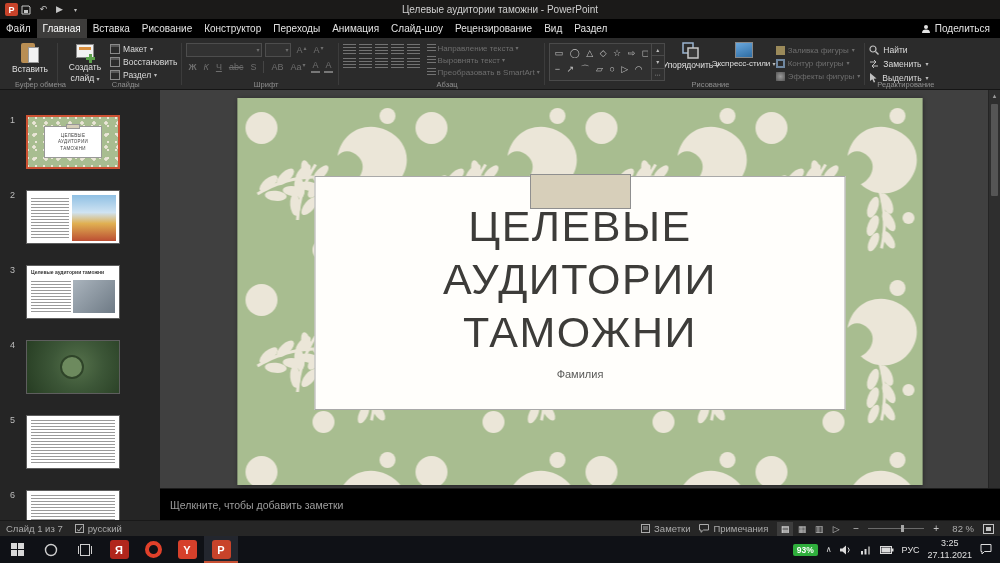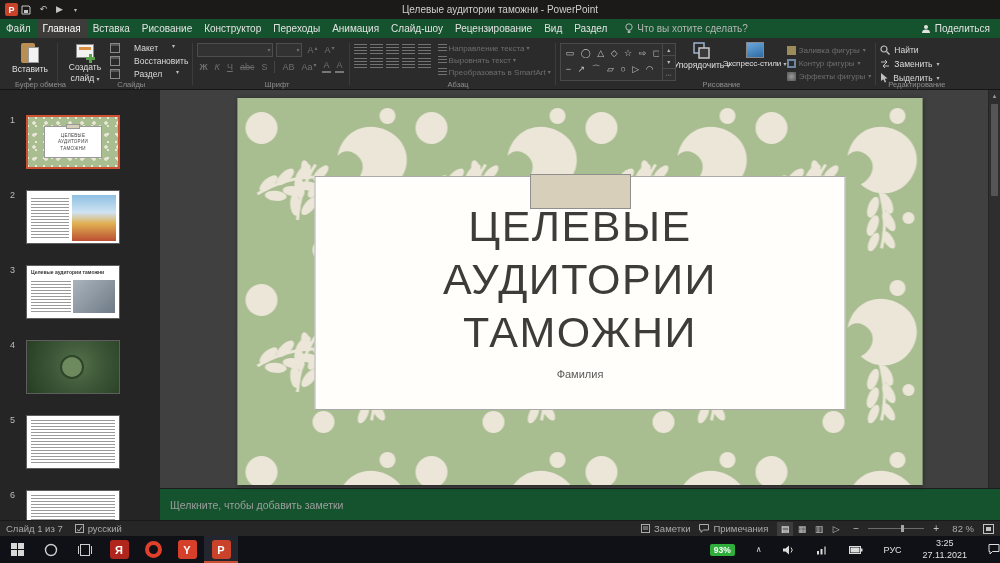--- a/index.html
+++ b/index.html
@@ -12,36 +12,36 @@
 .qat{display:flex;align-items:center;gap:3px;padding-left:5px;z-index:2}
 .logo{width:13px;height:13px;background:#c8432a;color:#fff;font-size:9px;font-weight:bold;display:inline-flex;align-items:center;justify-content:center;border-radius:2px}
 .qat-btn{color:#c6c6c6;font-size:9px;min-width:13px;text-align:center;line-height:13px}
 .tb-title{position:absolute;left:0;right:0;text-align:center;color:#cfcfcf;font-size:10px;pointer-events:none}
 .tb-right{margin-left:auto;display:flex;align-items:center;gap:6px;padding-right:5px;z-index:2}
 .tb-user{color:#d2d2d2}
 .avatar{width:13px;height:13px;background:#7d3a2d;border-radius:2px;display:inline-block}
 .winbtn{width:19px;text-align:center;color:#c8c8c8;font-size:9px;line-height:19px}
 
 
-.tabrow{height:19px;background:#14532d;display:flex;align-items:stretch;font-size:10px}
+.tabrow{height:19px;background:#000000;display:flex;align-items:stretch;font-size:10px}
 .tab{display:flex;align-items:center;padding:0 6px;color:#e2e2e2;white-space:nowrap}
 .tab.active{background:#3d3c3b;color:#fff}
 .tellme{display:flex;align-items:center;gap:4px;margin-left:12px;color:#b5b5b5;white-space:nowrap}
 .share{margin-left:auto;display:flex;align-items:center;gap:4px;padding-right:10px;color:#e2e2e2;white-space:nowrap}
 
 
 .ribbon{height:52px;background:#2b2b2b;display:flex;align-items:stretch;padding:1px 0 0 3px;border-bottom:1px solid #151515}
 .grp{position:relative;padding:2px 4px 11px;display:flex;align-items:flex-start}
 .grp-label{position:absolute;bottom:0;left:12px;right:0;text-align:center;font-size:7.5px;color:#8f8f8f;white-space:nowrap}
 .gsep{width:1px;background:#3c3c3c;margin:4px 0}
 .bigbtn{display:flex;flex-direction:column;align-items:center;width:46px;padding-top:1px;gap:1px}
 .biglabel{font-size:8.5px;color:#e0e0e0;line-height:1.15;white-space:nowrap}
 .c8{font-size:6px;color:#bdbdbd;line-height:1}
 .smallcol{display:flex;flex-direction:column;gap:2px;margin-left:2px;padding-top:2px}
-.smallbtn{display:flex;align-items:flex-start;gap:14px;font-size:8.5px;color:#dcdcdc;height:11px;white-space:nowrap}
+.smallbtn{display:flex;align-items:center;gap:3px;font-size:8.5px;color:#dcdcdc;height:11px;white-space:nowrap}
 .mini-ic{width:10px;height:10px;border:1px solid #8a8a8a;display:inline-block;background:linear-gradient(180deg,#555 0 30%,transparent 30%)}
 .icon-paste{position:relative;width:20px;height:22px;display:block}
 .icon-paste .back{position:absolute;left:1px;top:1px;width:14px;height:20px;background:#b98e53;border-radius:2px}
 .icon-paste .page{position:absolute;left:8px;top:5px;width:11px;height:16px;background:#f2f2f2;border:1px solid #9a9a9a}
 .icon-newslide{width:20px;height:20px;position:relative;display:block}
 .icon-newslide .sl{position:absolute;left:1px;top:2px;width:18px;height:14px;background:#f2f2f2;border:1px solid #8a8a8a}
 .icon-newslide .bar{position:absolute;left:4px;top:5px;width:12px;height:3px;background:#d98f3e}
 .icon-newslide .ph,.icon-newslide .pv{position:absolute;background:#5da24c}
 .icon-newslide .ph{left:11px;top:15px;width:9px;height:3px}
 .icon-newslide .pv{left:14px;top:12px;width:3px;height:9px}
@@ -98,21 +98,21 @@
 .canvas{flex:1;position:relative}
 .slide{position:absolute;left:50%;top:8px;transform:translateX(-50%);width:685px;height:387px;background:#a8bd90;box-shadow:0 1px 5px rgba(0,0,0,.45)}
 .leafbg{position:absolute;inset:0;display:block}
 .whitebox{position:absolute;left:77px;top:78px;width:531px;height:234px;background:#fffefb;border:1px solid #a9a9a9;z-index:1}
 .tanbox{position:absolute;left:50%;transform:translateX(-50%);top:76px;width:101px;height:35px;background:#d7cfba;border:1px solid #8f8f8f;z-index:3}
 .slide-title{position:absolute;left:0;right:0;top:102px;text-align:center;color:#3d3c39;font-size:43px;line-height:53px;letter-spacing:1.5px;z-index:2}
 .slide-sub{position:absolute;left:0;right:0;top:270px;text-align:center;color:#5a5a58;font-size:11px;z-index:2}
 .vscroll{position:absolute;right:0;top:0;bottom:0;width:12px;background:#2e2e2e;border-left:1px solid #242424}
 .vscroll .up{height:12px;color:#9a9a9a;font-size:7px;text-align:center;line-height:12px}
 .vthumb{position:absolute;left:2px;right:2px;top:14px;height:92px;background:#555;border-radius:1px}
-.notesbar{height:32px;background:#14532d;border-top:1px solid #1c1c1c;display:flex;align-items:center;padding-left:10px;font-size:10.5px;color:#9e9e9e}
+.notesbar{height:32px;background:#000000;border-top:1px solid #1c1c1c;display:flex;align-items:center;padding-left:10px;font-size:10.5px;color:#9e9e9e}
 
 
 .statusbar{height:16px;background:#262626;border-top:1px solid #191919;display:flex;align-items:center;font-size:9.5px;color:#ababab;padding:0 6px;gap:12px}
 .sb-item{display:flex;align-items:center;gap:4px;white-space:nowrap}
 .sb-right{margin-left:auto;display:flex;align-items:center;gap:9px}
 .sb-views{display:flex;gap:1px}
 .sb-views .vw{width:16px;text-align:center;font-size:9px;color:#c2c2c2;line-height:14px}
 .sb-views .vw.cur{background:#3d3d3d;color:#fff}
 .zoomtrack{width:56px;height:1px;background:#6a6a6a;position:relative}
 .zoomthumb{position:absolute;left:58%;top:-3px;width:3px;height:7px;background:#a6a6a6}
@@ -121,21 +121,21 @@
 
 
 .taskbar{height:27px;background:#0f1116;display:flex;align-items:stretch}
 .tb-btn{width:34px;display:flex;align-items:center;justify-content:center;flex:none}
 .tb-btn.active{background:#23262e;box-shadow:inset 0 -2px 0 #c75033}
 .app-ic{width:19px;height:19px;border-radius:3px;display:flex;align-items:center;justify-content:center;color:#fff;font-weight:bold;font-size:11px}
 .ic-ya{background:#b1261c}
 .ic-ring{width:17px;height:17px;border-radius:50%;border:4px solid #e0402a;background:transparent}
 .ic-y{background:#d6402b}
 .ic-ppt{background:#c8432a}
-.tray{margin-left:auto;display:flex;align-items:center;gap:21px;padding-right:0;font-size:9px;color:#e0e0e0}
+.tray{margin-left:auto;display:flex;align-items:center;gap:8px;padding-right:8px;font-size:9px;color:#e0e0e0}
 .batt-pill{background:#2fae3c;color:#fff;padding:1px 4px;border-radius:2px;font-size:8.5px;font-weight:bold}
 .chev{font-size:8px;color:#dcdcdc}
 .clock{text-align:center;line-height:1.25;font-size:9px}
 svg{display:block}
 </style>
 </head>
 <body>
 
 <div class="app">
 
@@ -160,27 +160,20 @@
     <span class="tab active">Главная</span>
     <span class="tab">Вставка</span>
     <span class="tab">Рисование</span>
     <span class="tab">Конструктор</span>
     <span class="tab">Переходы</span>
     <span class="tab">Анимация</span>
     <span class="tab">Слайд-шоу</span>
     <span class="tab">Рецензирование</span>
     <span class="tab">Вид</span>
     <span class="tab">Раздел</span>
-    <span class="tellme">
-      <svg width="8" height="11" viewBox="0 0 8 11">
-          <circle cx="4" cy="4" r="3.2" fill="none" stroke="#b5b5b5"></circle>
-          <rect x="2.7" y="7.6" width="2.6" height="2.4" fill="#b5b5b5"></rect>
-        </svg>
-      <span>Что вы хотите сделать?</span>
-    </span>
     <span class="share">
       <svg width="10" height="10" viewBox="0 0 10 10">
           <circle cx="5" cy="3" r="2" fill="#e2e2e2"></circle>
           <path d="M1 9 a4 3.4 0 0 1 8 0 z" fill="#e2e2e2"></path>
         </svg>
       <span>Поделиться</span>
     </span>
   </div>
 
   <div class="ribbon">

